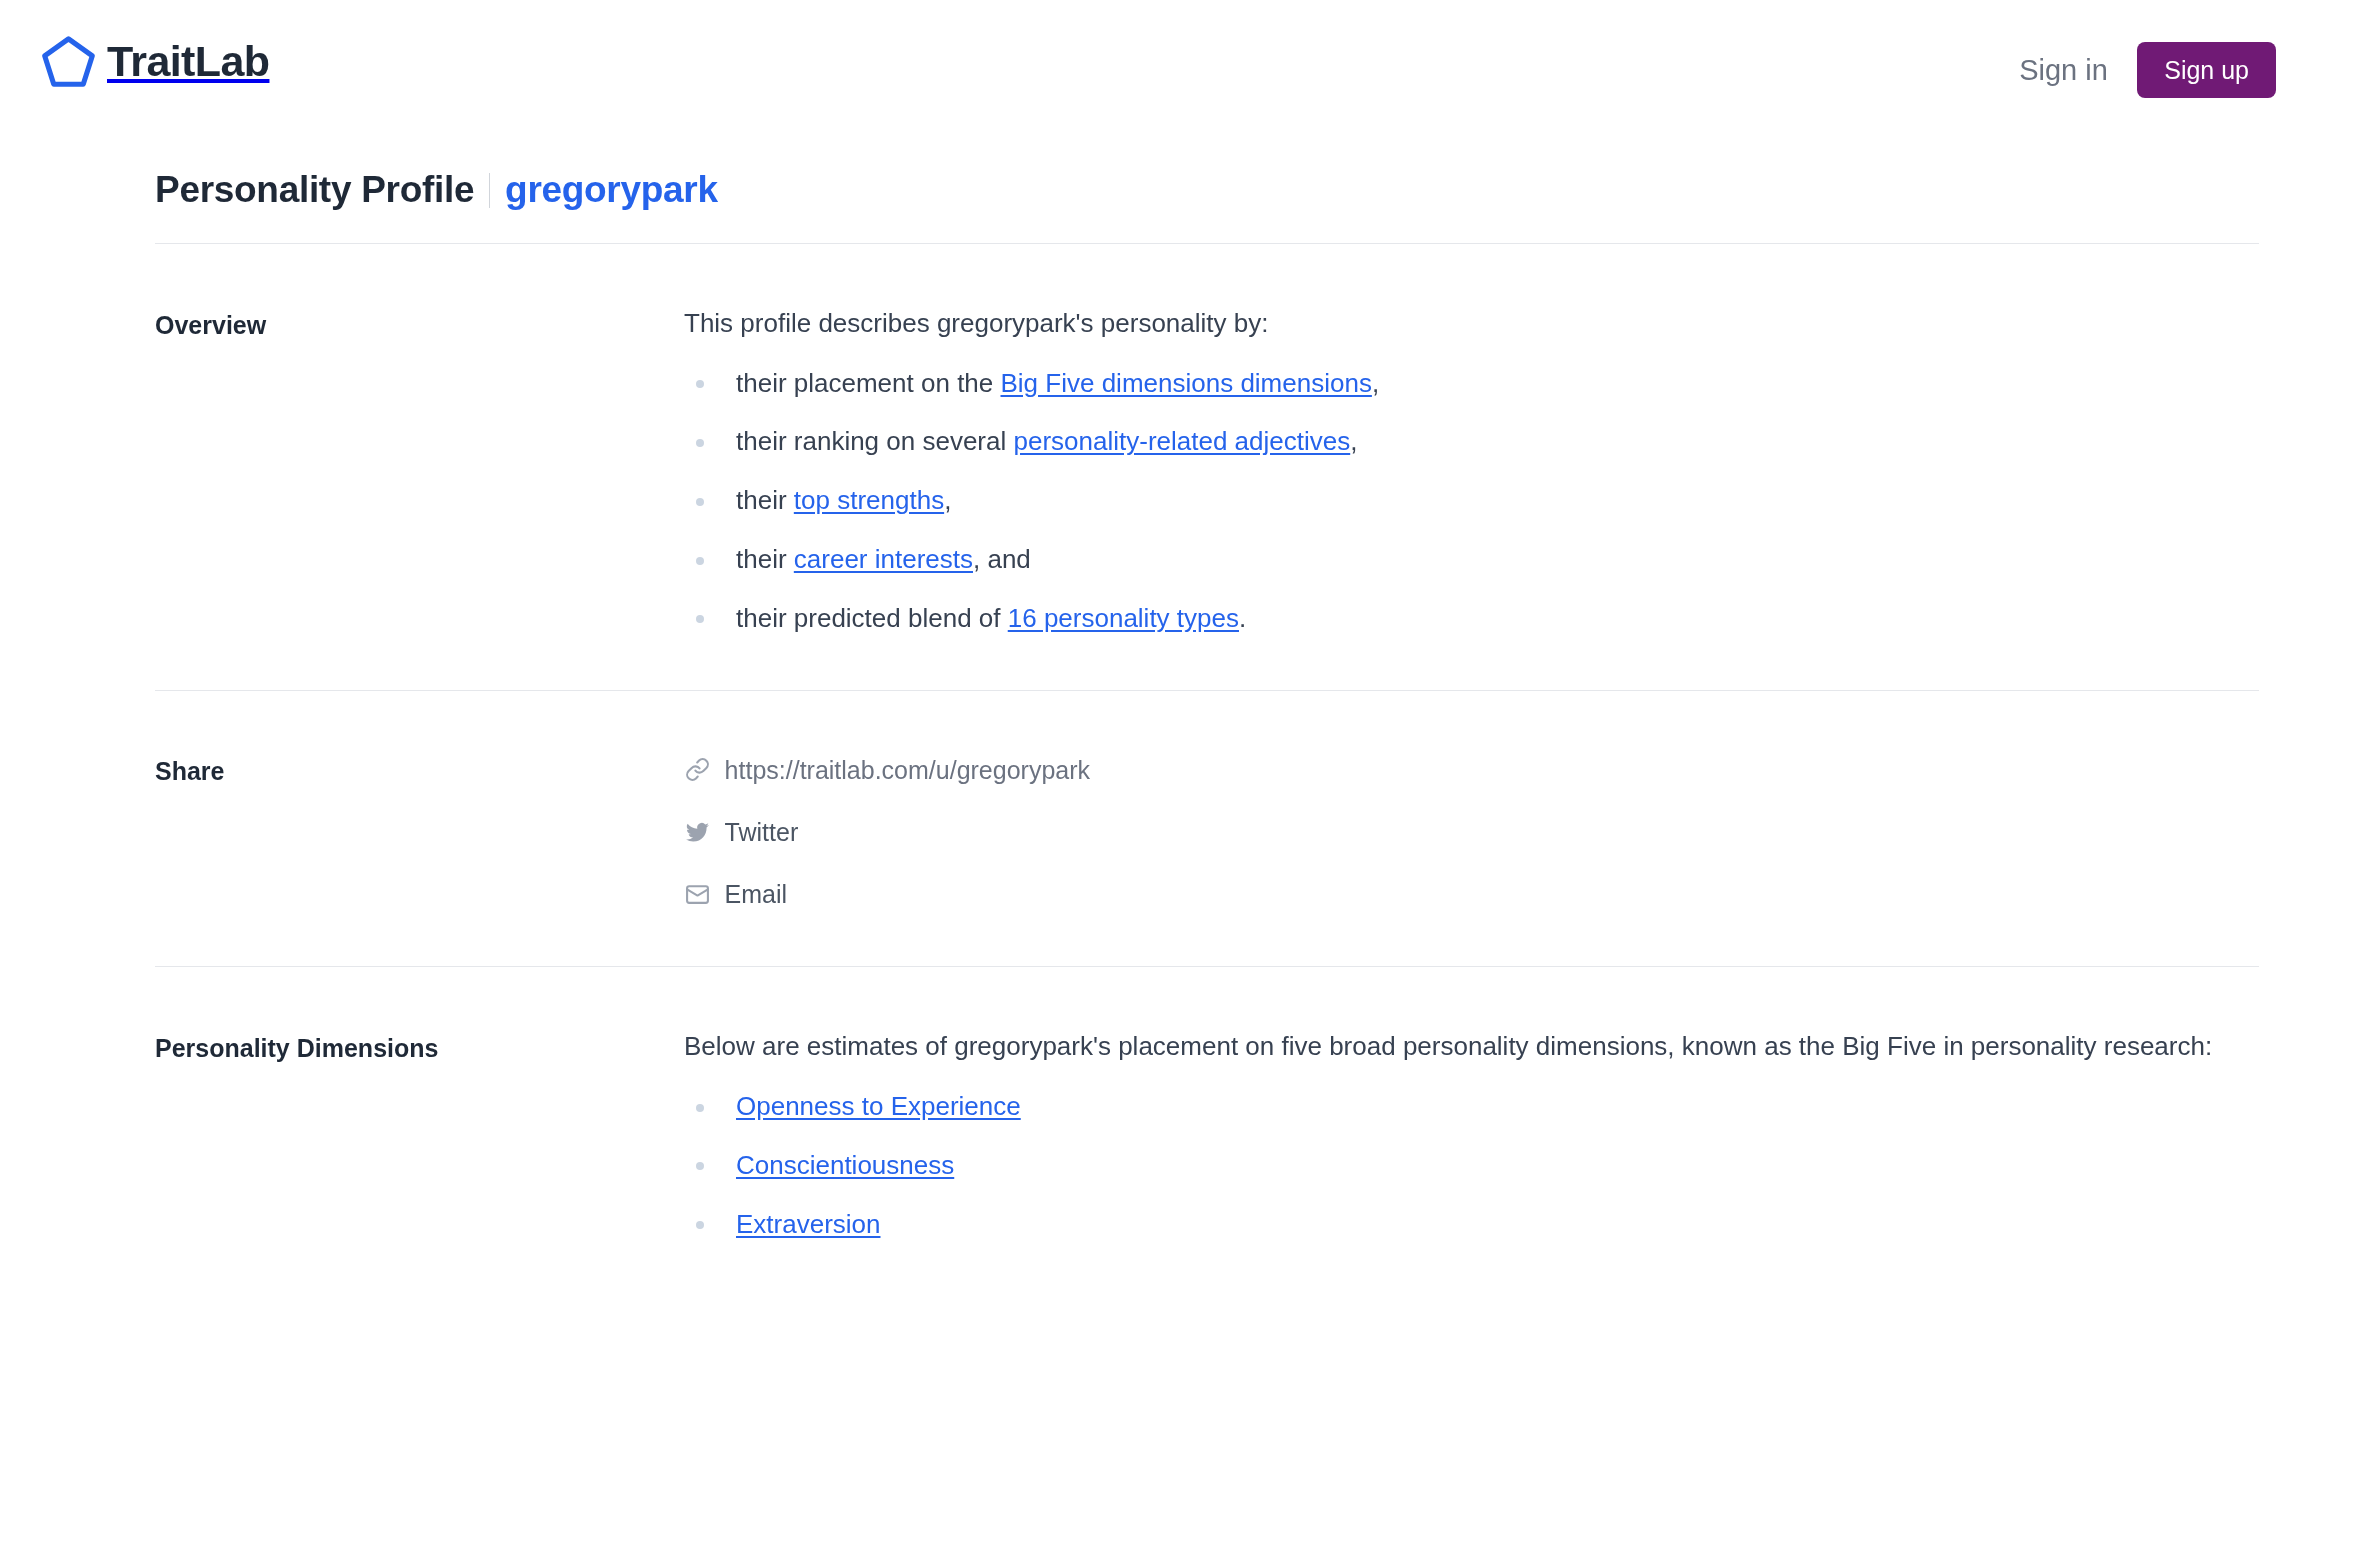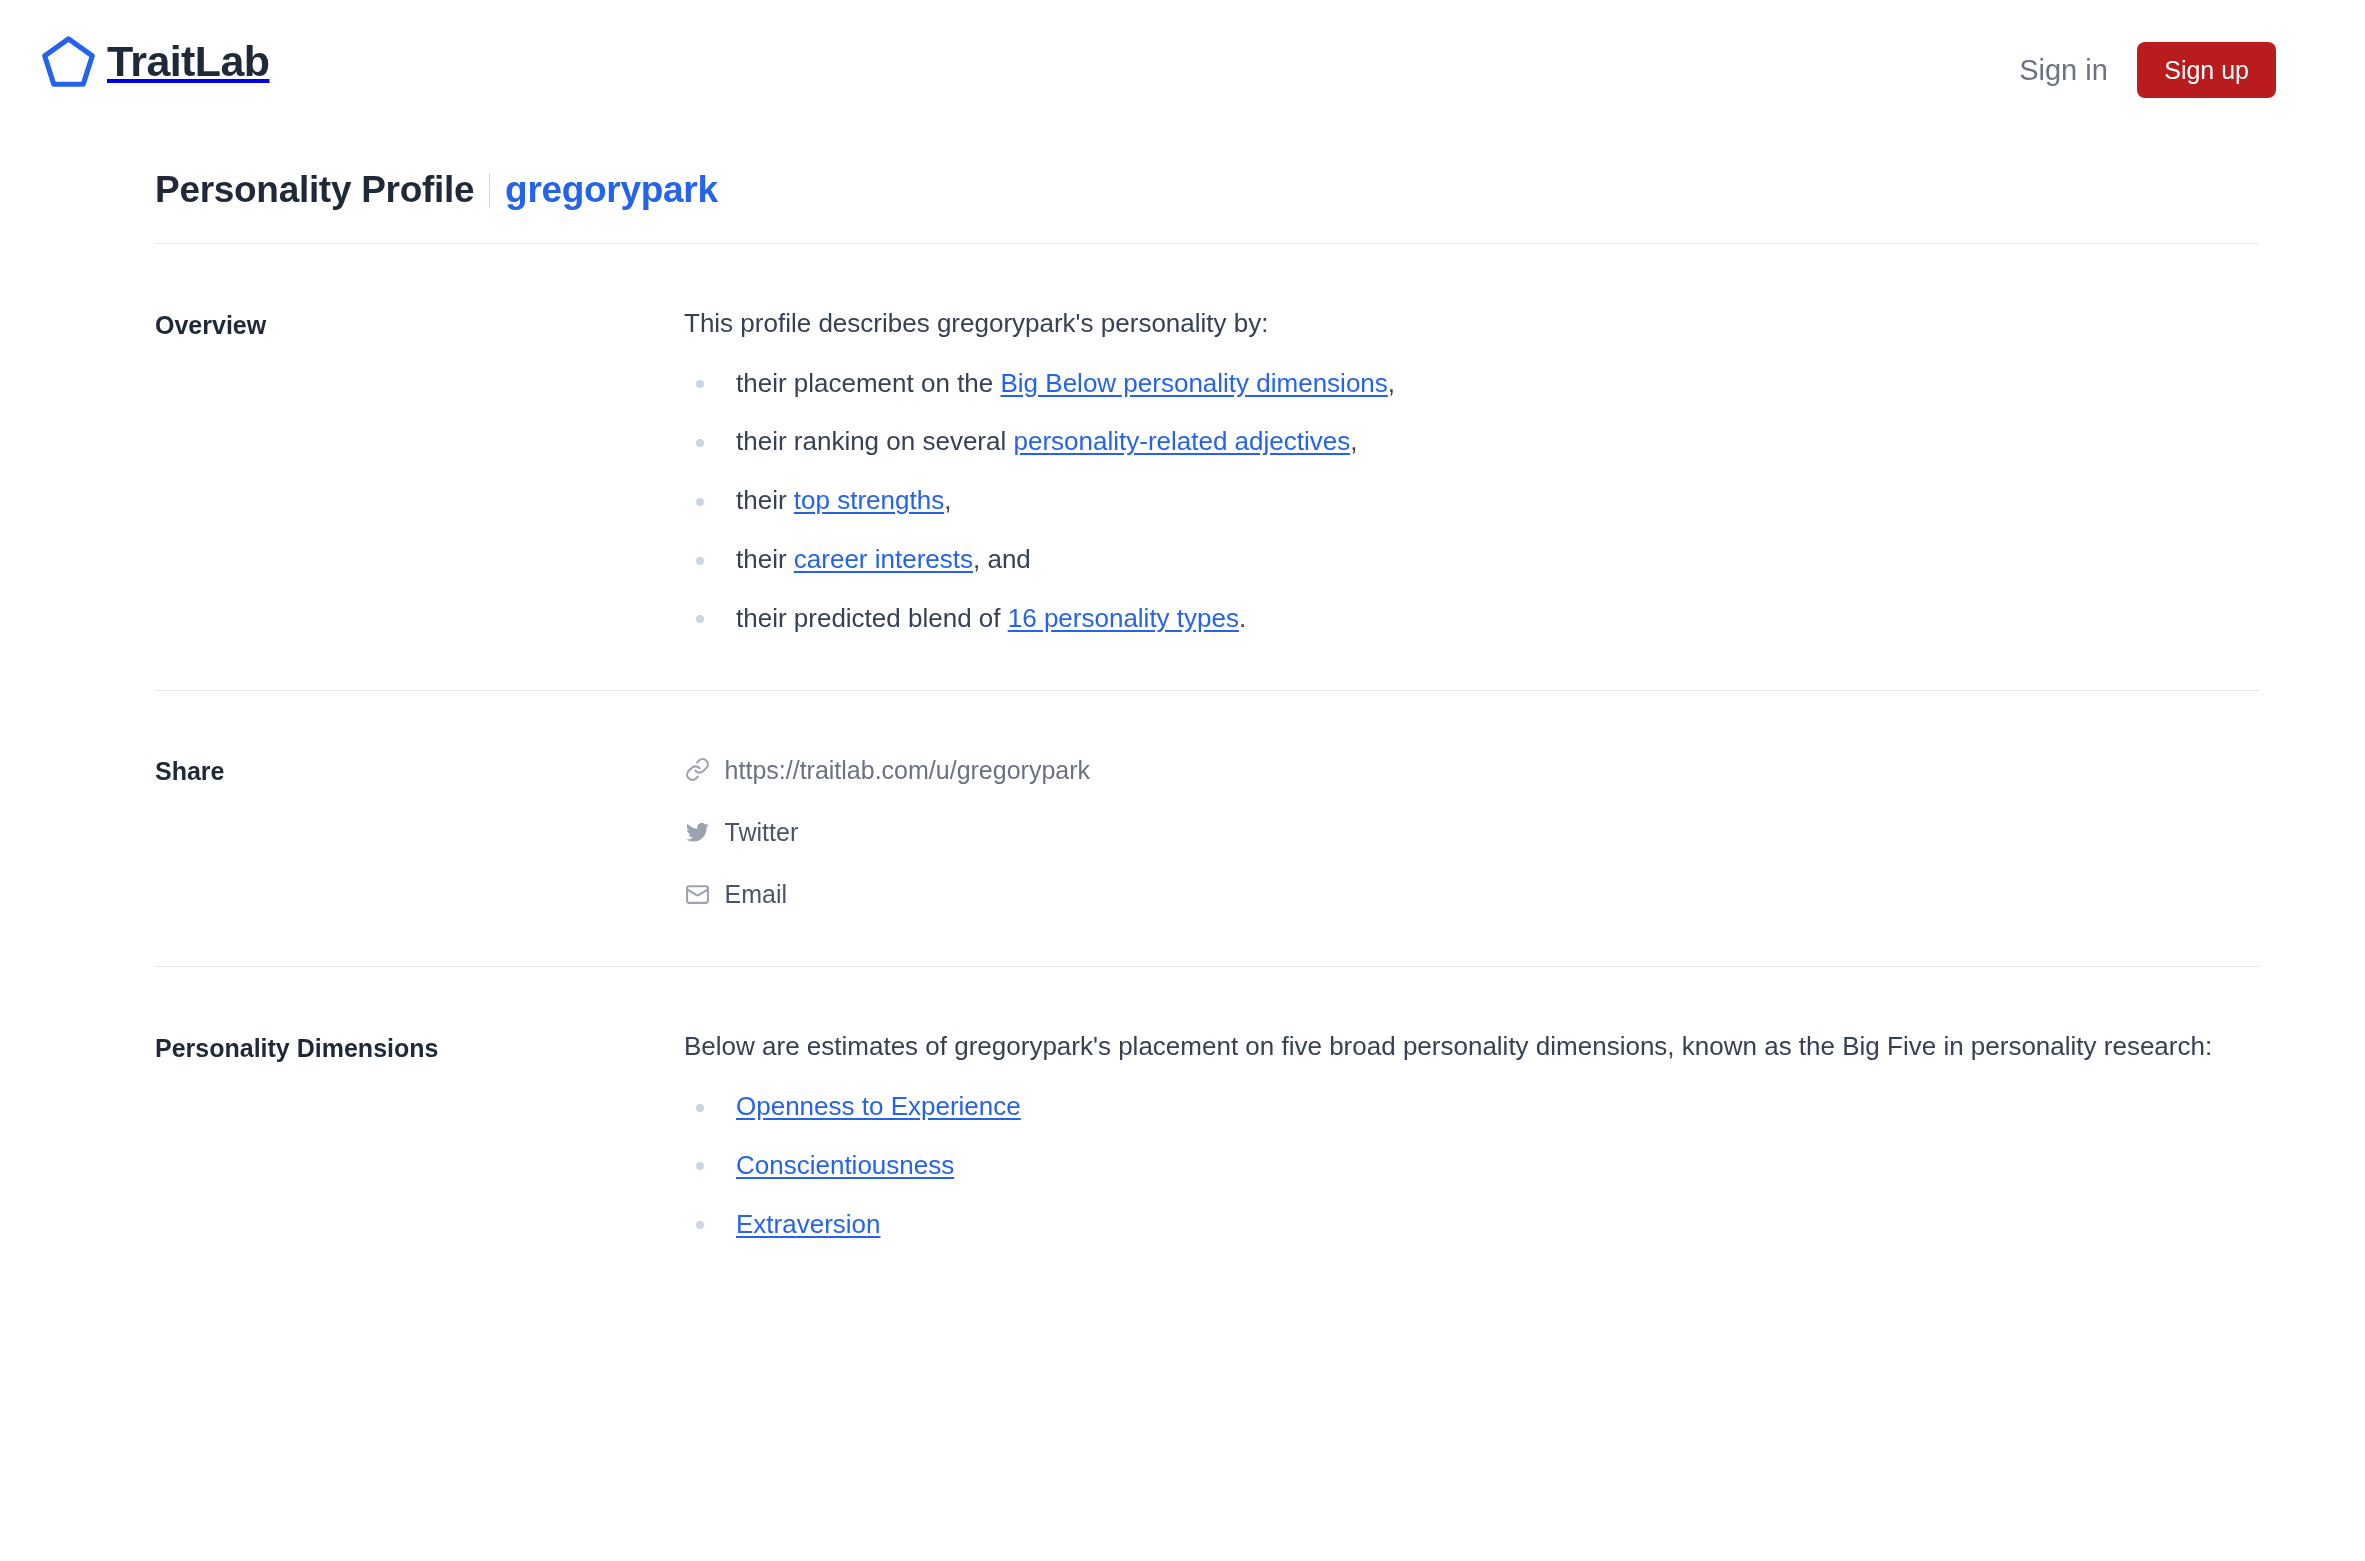--- a/index.html
+++ b/index.html
@@ -43,21 +43,21 @@
   }
   .signin {
     font-size: 29px;
     color: #6b7280;
     text-decoration: none;
     padding: 5.6px 3.4px;
   }
   .signup {
     font-size: 25px;
     color: #ffffff;
-    background: #b91c1c;
+    background: #701a75;
     border: none;
     border-radius: 8px;
     padding: 13.5px 27px;
     font-family: "Liberation Sans", sans-serif;
     font-weight: 400;
     cursor: pointer;
   }
 
   
   .content {
@@ -194,21 +194,21 @@
     <a class="profile-handle" href="#">gregorypark</a>
   </div>
 
   <hr class="hr">
 
   <div class="section">
     <div class="section-label">Overview</div>
     <div class="section-body">
       <p>This profile describes gregorypark's personality by:</p>
       <ul class="bullets">
-        <li><span>their placement on the </span><a class="link" href="#">Big Below personality dimensions</a><span>,</span></li>
+        <li><span>their placement on the </span><a class="link" href="#">Big Five dimensions dimensions</a><span>,</span></li>
         <li><span>their ranking on several </span><a class="link" href="#">personality-related adjectives</a><span>,</span></li>
         <li><span>their </span><a class="link" href="#">top strengths</a><span>,</span></li>
         <li><span>their </span><a class="link" href="#">career interests</a><span>, and</span></li>
         <li><span>their predicted blend of </span><a class="link" href="#">16 personality types</a><span>.</span></li>
       </ul>
     </div>
   </div>
 
   <hr class="hr">
 

